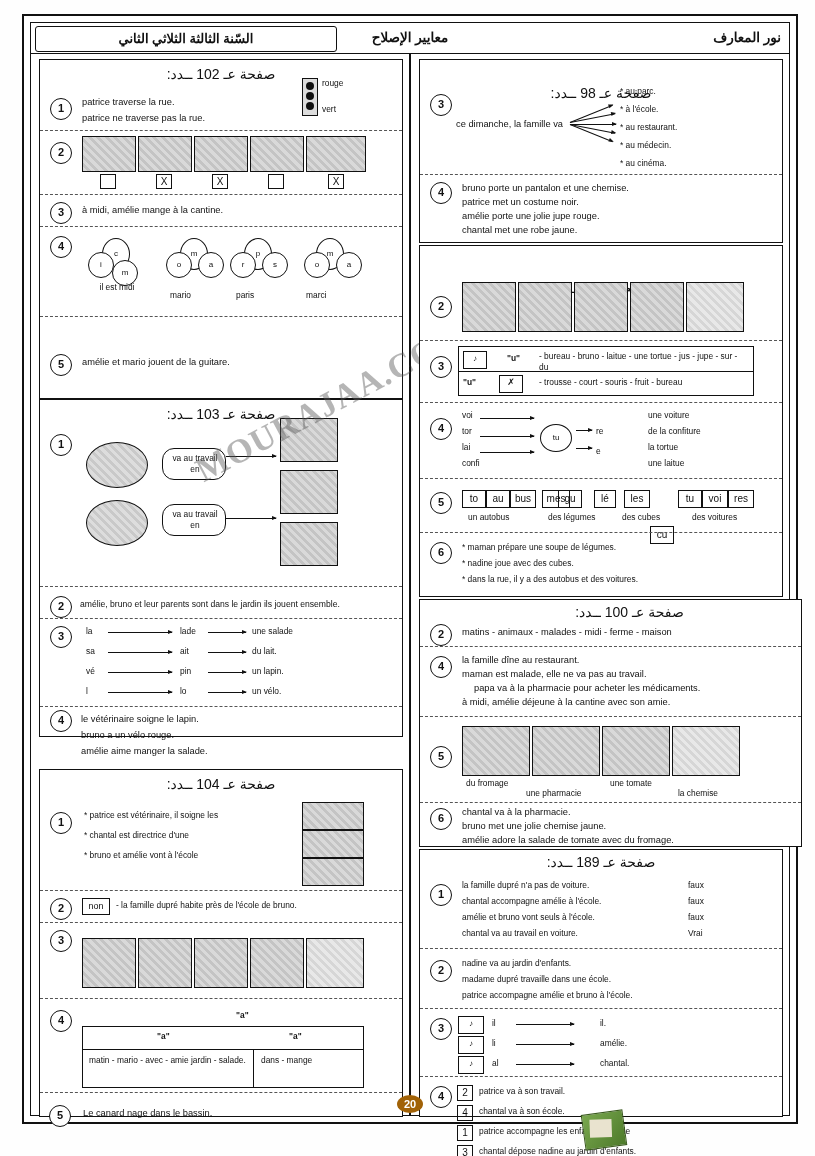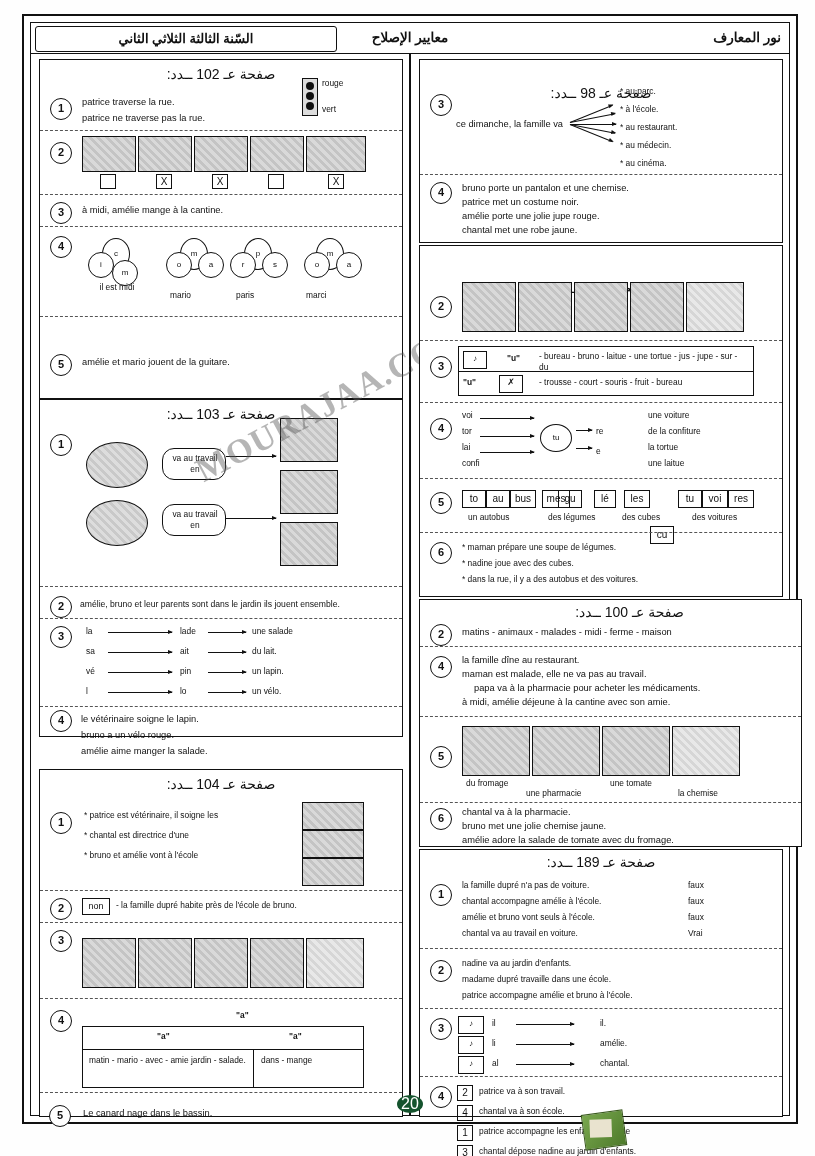--- a/index.html
+++ b/index.html
@@ -26,21 +26,21 @@
   .txt{position:absolute;font-size:9.3px;line-height:12.4px;color:#111;white-space:nowrap;}
   .txts{position:absolute;font-size:8.4px;line-height:11px;white-space:nowrap;}
   .dash{position:absolute;border-top:1px dashed #555;width:100%;left:0;}
   .line{position:absolute;background:#111;height:1px;}
   .imgph{position:absolute;border:1px solid #111;background:
      repeating-linear-gradient(45deg,#d9d9d9 0 3px,#c4c4c4 3px 6px);}
   .imgph.light{background:repeating-linear-gradient(45deg,#e8e8e8 0 3px,#d6d6d6 3px 6px);}
   .oval{position:absolute;border:1px solid #111;border-radius:50%;background:#fff;text-align:center;font-size:8px;}
   .arrow{position:absolute;height:1px;background:#111;}
   .arrow:after{content:"";position:absolute;right:-1px;top:-2.5px;border-left:5px solid #111;border-top:2.5px solid transparent;border-bottom:2.5px solid transparent;}
-  .pagenum{position:absolute;left:50%;transform:translateX(-50%);bottom:2px;width:26px;height:18px;border-radius:50%;background:#14532d;color:#fff;font-size:16px;font-weight:normal;text-align:center;line-height:18px;}
+  .pagenum{position:absolute;left:50%;transform:translateX(-50%);bottom:2px;width:26px;height:18px;border-radius:50%;background:#a16207;color:#fff;font-size:11px;font-weight:bold;text-align:center;line-height:18px;}
   .wm{position:absolute;left:150px;top:330px;font-size:34px;color:rgba(90,90,90,.45);font-weight:bold;transform:rotate(-28deg);font-family:"Liberation Serif",serif;letter-spacing:1px;}
   .light{position:absolute;width:14px;height:36px;border:1px solid #111;background:#ddd;}
   .light i{position:absolute;left:3px;width:8px;height:8px;border-radius:50%;background:#333;display:block;}
   .stamp{position:absolute;right:190px;bottom:8px;width:40px;height:34px;background:linear-gradient(135deg,#7aa84f,#4d7a2a);border:1px solid #3a5a1e;transform:rotate(-8deg);}
   .stamp:after{content:"";position:absolute;left:6px;top:6px;width:22px;height:18px;background:#e9e3cf;transform:rotate(6deg);}
 </style>
 </head>
 <body>
 
 <div class="page">

